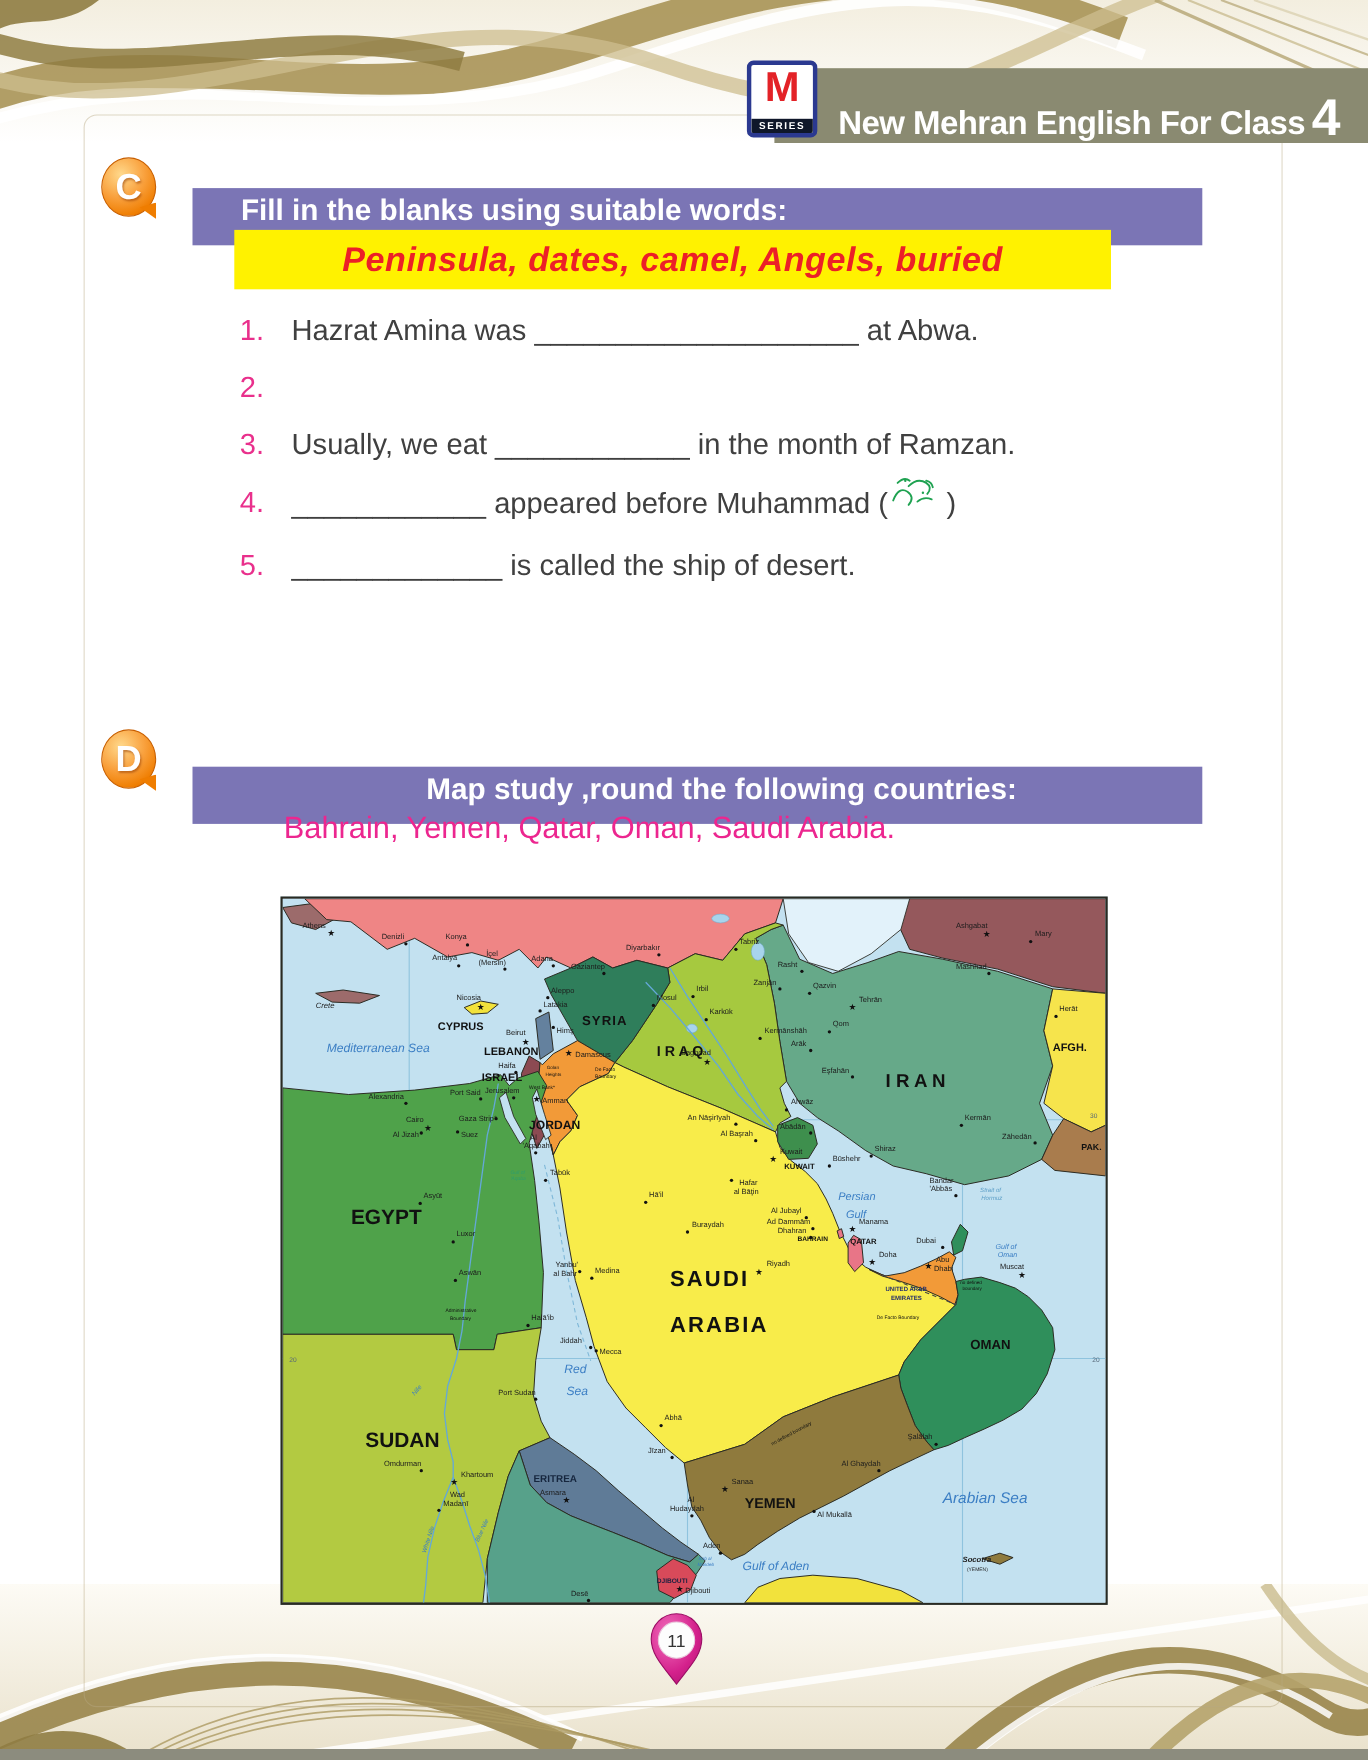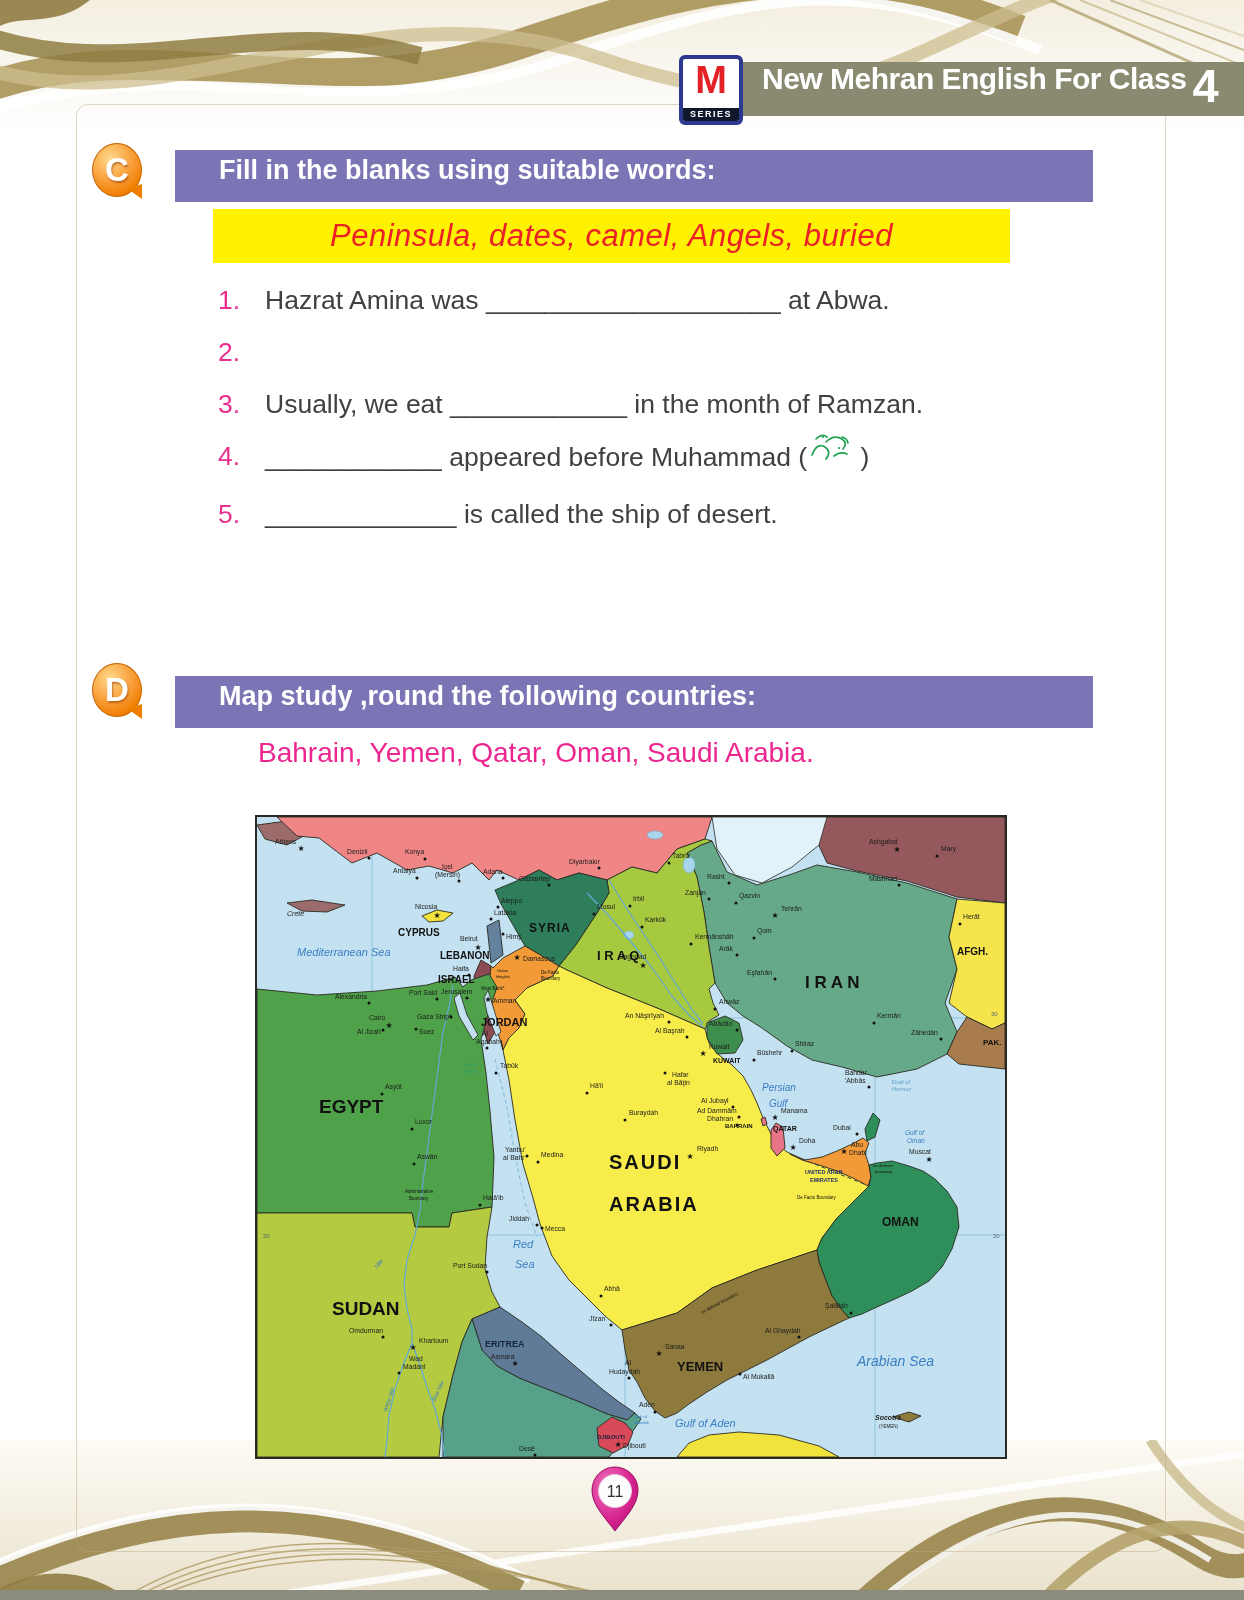--- a/index.html
+++ b/index.html
@@ -4,22 +4,22 @@
 <style>
   html,body{margin:0;padding:0;}
   body{width:1244px;height:1600px;position:relative;background:#ffffff;overflow:hidden;
        font-family:"Liberation Sans",sans-serif;}
   .deco{position:absolute;left:0;width:1244px;pointer-events:none;}
   .deco-top{top:0;height:130px;}
   .deco-bottom{top:1440px;height:160px;}
   .frame{position:absolute;left:76px;top:104px;width:1088px;height:1446px;
          border:1px solid rgba(185,168,130,.45);border-radius:12px;}
   
-  .header-bar{position:absolute;left:704px;top:62px;right:0;height:54px;background:#8A8A71;
-              display:flex;align-items:flex-start;padding-left:58px;box-sizing:border-box;}
+  .header-bar{position:absolute;left:704px;top:62px;right:0;height:68px;background:#8A8A71;
+              display:flex;align-items:flex-end;padding-left:58px;box-sizing:border-box;}
   .header-title{color:#fff;font-size:30px;font-weight:600;letter-spacing:-.5px;white-space:nowrap;}
   .header-num{color:#fff;font-size:47px;font-weight:bold;margin-left:6px;line-height:1;}
   .logo{position:absolute;left:679px;top:55px;width:64px;height:70px;background:#fff;
         border:4px solid #2B3990;border-radius:6px;box-sizing:border-box;overflow:hidden;
         display:flex;flex-direction:column;}
   .logo-m{flex:1;color:#E32227;font-weight:bold;font-size:38px;text-align:center;line-height:42px;}
   .logo-series{background:#0f172a;color:#fff;font-size:9px;text-align:center;
                letter-spacing:1.5px;font-weight:bold;padding:1px 0 2px;}
   
   .badge{position:absolute;width:50px;height:58px;}
@@ -27,25 +27,25 @@
   .badge-d{left:92px;top:663px;}
   .bubble{position:relative;width:48px;height:52px;border-radius:50%;
           background:radial-gradient(circle at 35% 28%,#FFD98C,#F9A03C 45%,#EF7D00 78%,#DE6900);
           border:1px solid #C85F00;display:flex;align-items:center;justify-content:center;
           color:#fff;font-size:33px;font-weight:bold;text-shadow:1px 2px 2px rgba(150,60,0,.55);}
   .bubble::after{content:'';position:absolute;right:-1px;bottom:-3px;width:15px;height:15px;
           background:#EF7D00;clip-path:polygon(100% 0,100% 100%,0 30%);}
   
   .sec-bar{position:absolute;left:175px;width:918px;height:52px;background:#7B75B5;
            color:#fff;font-weight:bold;font-size:27px;line-height:40px;padding-left:44px;
-           box-sizing:border-box;}
+           box-sizing:border-box;margin-top:21px;}
   .bar-c{top:150px;}
-  .bar-d{top:676px;}
+  .bar-d{top:676px;text-align:center;}
   .word-bank{position:absolute;left:213px;top:209px;width:797px;height:54px;background:#FFF200;
-             color:#EC2027;font-size:31px;font-weight:normal;font-style:italic;text-align:center;
+             color:#EC2027;font-size:31px;font-weight:bold;font-style:italic;text-align:center;
              line-height:54px;letter-spacing:.5px;}
   
   .qlist{position:absolute;left:218px;top:281px;width:862px;}
   .qrow{display:flex;margin-bottom:14px;line-height:38px;font-size:26.5px;color:#404040;}
   .qnum{width:47px;flex:none;color:#E9308C;}
   .qtext{flex:1;}
   .qjust>span:first-child{word-spacing:11px;}
   .qline2{margin-top:16px;line-height:38px;}
   .arabic{display:inline-block;vertical-align:middle;margin:0 2px;position:relative;top:-6px;}
   

